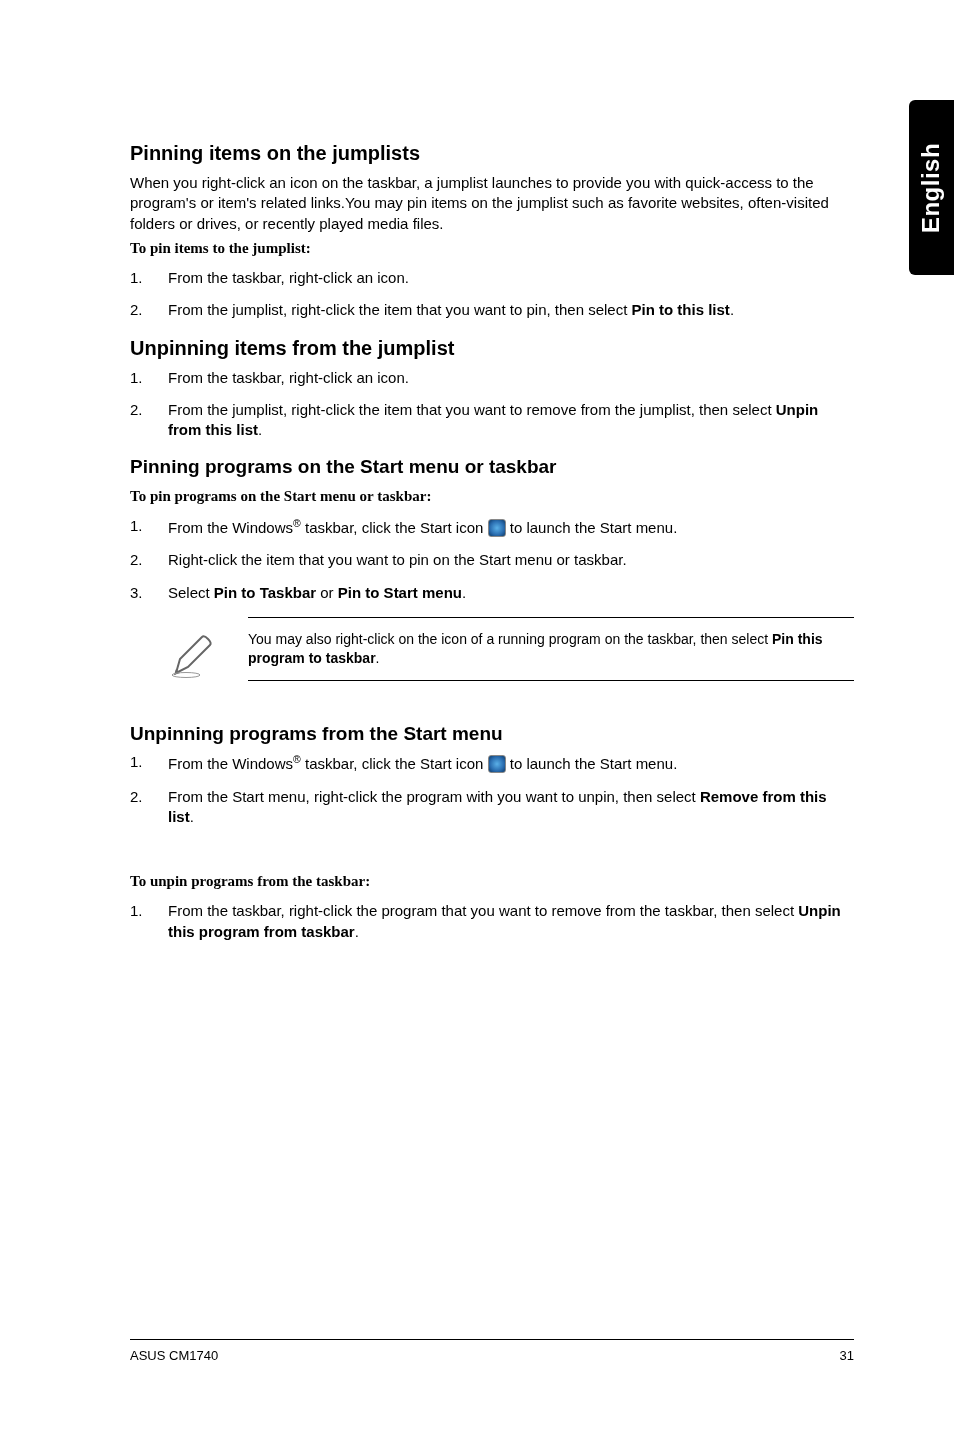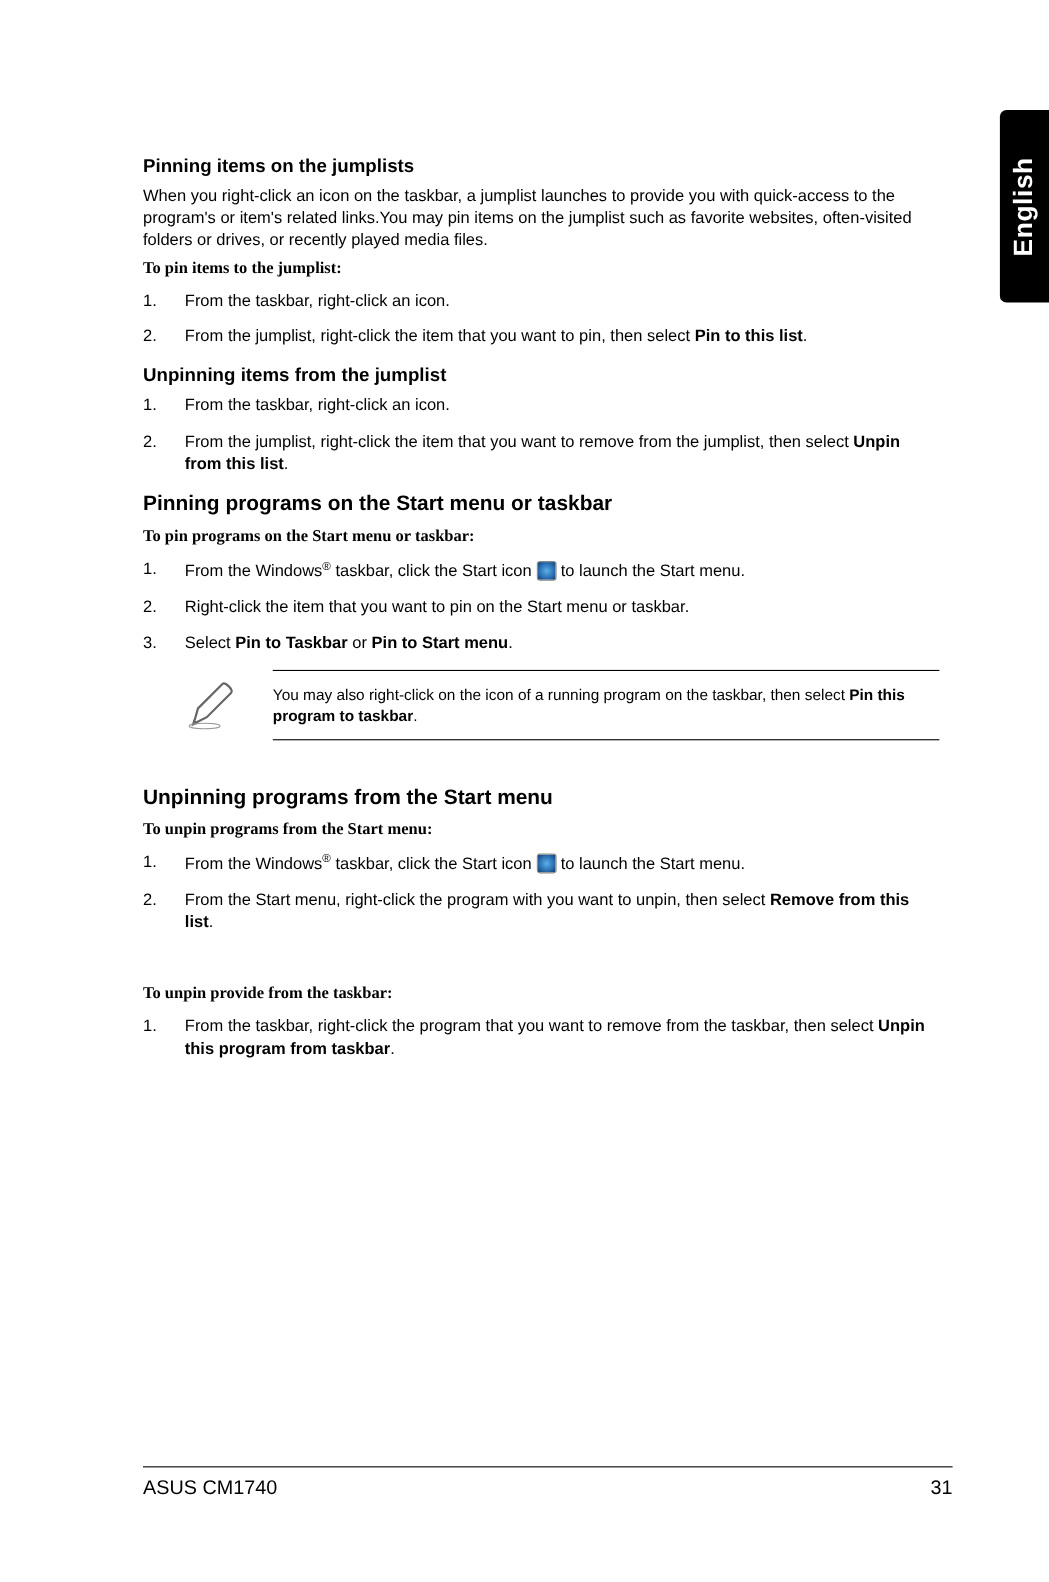--- a/index.html
+++ b/index.html
@@ -29,21 +29,21 @@
       font-weight: bold;
       font-size: 24px;
       letter-spacing: 0.5px;
       white-space: nowrap;
     }
     .content {
       padding: 140px 100px 0 130px;
       font-size: 15px;
       line-height: 1.35;
     }
-    .h3 { font-weight: bold; font-size: 17px; margin-bottom: 6px; }
+    .h3 { font-weight: bold; font-size: 20px; margin-bottom: 6px; }
     .h2 { font-weight: bold; font-size: 19px; margin-bottom: 6px; }
     .para { margin-bottom: 4px; }
     .sub-bold { font-weight: bold; margin-bottom: 10px; font-family: Liberation Serif, serif; }
     ol { list-style: none; margin-bottom: 14px; }
     ol li { display: flex; margin-bottom: 12px; }
     ol li .num { width: 38px; flex-shrink: 0; }
     ol li .txt { flex: 1; }
     .bold { font-weight: bold; }
     .inline-icon {
       display: inline-block;
@@ -52,43 +52,43 @@
       vertical-align: middle;
       background: radial-gradient(circle at 50% 50%, #5ab0e8 0%, #2a6db0 60%, #0d3a68 100%);
       border: 1px solid #888;
       border-radius: 3px;
       position: relative;
       top: -1px;
     }
     .note-block {
       display: flex;
       margin: 10px 0 40px 38px;
-      align-items: center;
+      align-items: flex-end;
       gap: 30px;
     }
     .note-icon { width: 50px; height: 50px; flex-shrink: 0; }
     .note-body {
       flex: 1;
       border-top: 1px solid #000;
       border-bottom: 1px solid #000;
       padding: 12px 0;
       font-size: 14px;
       line-height: 1.35;
     }
     .spacer-md { height: 30px; }
     .footer {
       position: absolute;
       bottom: 75px;
       left: 130px;
-      right: 88px;
+      right: 100px;
       border-top: 1px solid #000;
       padding-top: 8px;
       display: flex;
       justify-content: space-between;
-      font-size: 18px;
+      font-size: 13px;
     }
     sup { font-size: 0.7em; }
   </style>
 </head>
 <body>
 
 <div class="side-tab">
     <span>English</span>
   </div>
 
@@ -140,35 +140,34 @@
   <div class="note-block">
     <svg class="note-icon" viewBox="0 0 50 50">
       <path d="M8 42 L12 28 L34 6 Q36 4 40 8 Q44 12 42 14 L20 36 Z" fill="none" stroke="#666" stroke-width="2"></path>
       <path d="M6 44 L12 42 L8 38 Z" fill="#666"></path>
       <ellipse cx="18" cy="44" rx="14" ry="2.5" fill="none" stroke="#999" stroke-width="1"></ellipse>
     </svg>
     <div class="note-body"><span>You may also right-click on the icon of a running program on the taskbar, then select </span><span class="bold">Pin this program to taskbar</span><span>.</span></div>
   </div>
 
   <div class="h2">Unpinning programs from the Start menu</div>
-  <div class="sub-bold">To unpin programs from the Start menu:</div>
   <ol>
     <li>
         <span class="num">1.</span>
         <span class="txt"><span>From the Windows</span><sup>®</sup><span> taskbar, click the Start icon </span><span class="inline-icon"></span><span> to launch the Start menu.</span></span>
       </li>
     <li>
         <span class="num">2.</span>
         <span class="txt"><span>From the Start menu, right-click the program with you want to unpin, then select </span><span class="bold">Remove from this list</span><span>.</span></span>
       </li>
   </ol>
 
   <div class="spacer-md"></div>
 
-  <div class="sub-bold">To unpin provide from the taskbar:</div>
+  <div class="sub-bold">To unpin programs from the taskbar:</div>
   <ol>
     <li>
         <span class="num">1.</span>
         <span class="txt"><span>From the taskbar, right-click the program that you want to remove from the taskbar, then select </span><span class="bold">Unpin this program from taskbar</span><span>.</span></span>
       </li>
   </ol>
 
 </div>
 
 <div class="footer">

